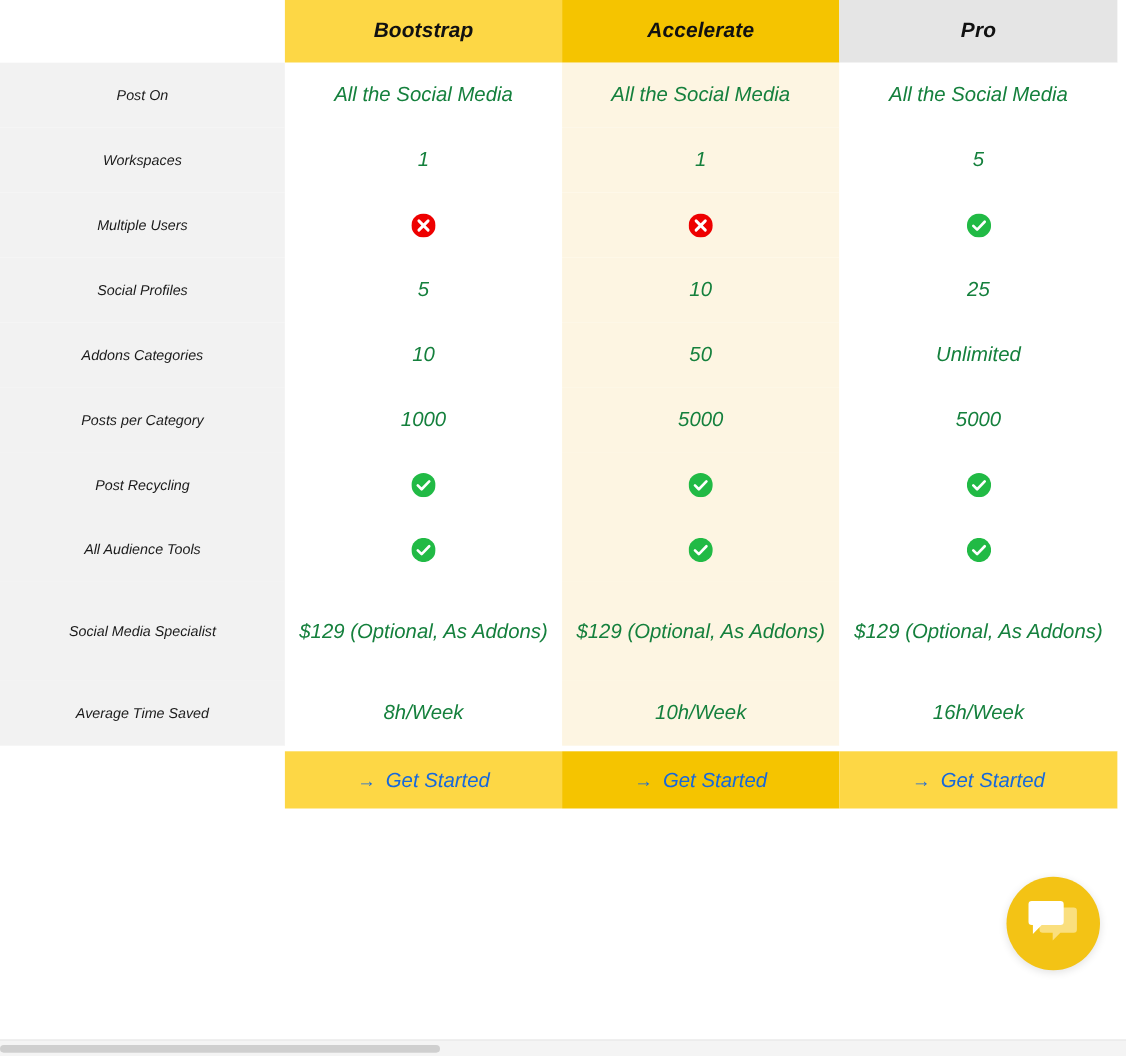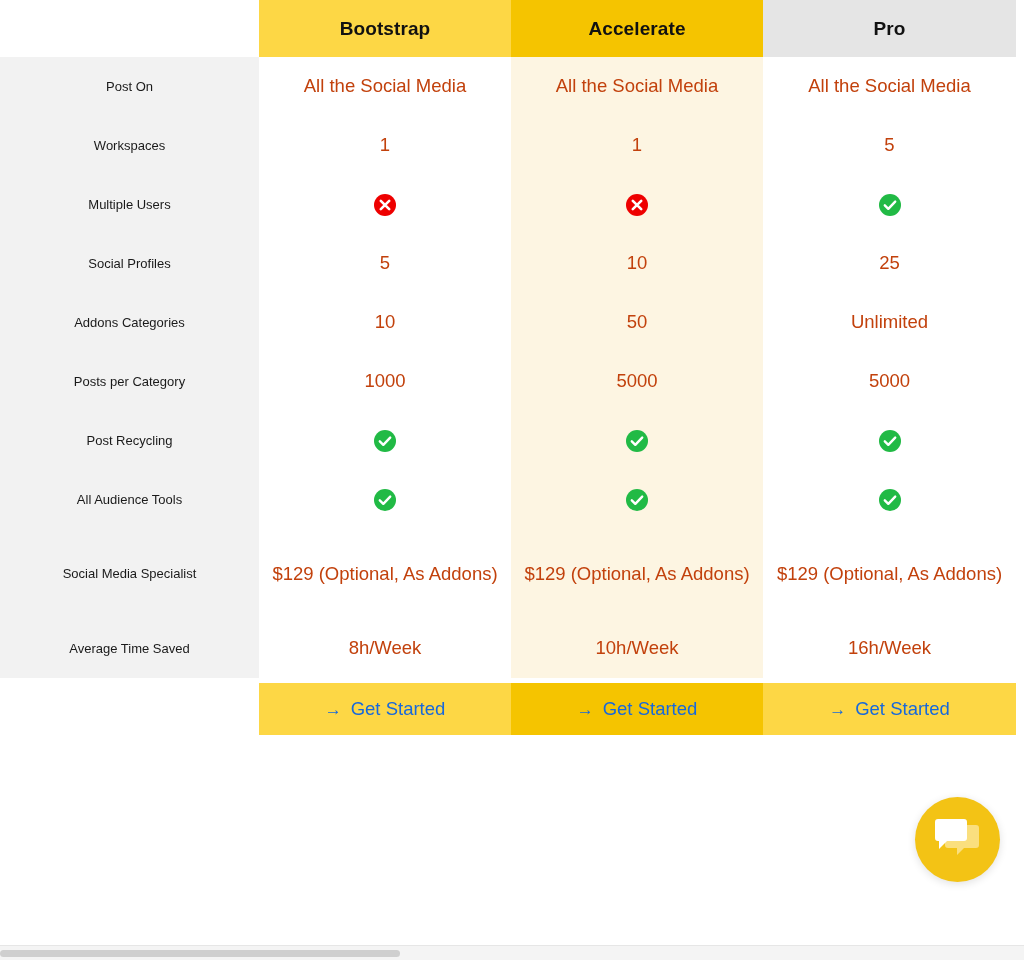--- a/index.html
+++ b/index.html
@@ -11,20 +11,21 @@
     background: #ffffff;
     font-family: "Liberation Sans", sans-serif;
     overflow: hidden;
   }
 
   #page {
     position: relative;
     width: 1012px;
     height: 960px;
     background: #ffffff;
+    font-style: italic;
   }
 
   
   .pricing-table {
     position: absolute;
     left: 0;
     top: 0;
     width: 1024px;
     border-collapse: collapse;
     table-layout: fixed;
@@ -70,21 +71,21 @@
     text-align: center;
     font-size: 13px;
     color: #1a1a1a;
     padding: 0 10px;
     line-height: 1.32;
   }
 
   .cell {
     text-align: center;
     font-size: 18.5px;
-    color: #c2410c;
+    color: #15803d;
     line-height: 1.32;
     padding: 0 26px;
   }
   .cell.p1 { background: #ffffff; }
   .cell.p2 { background: #FDF5E2; }
   .cell.p3 { background: #ffffff; }
 
   .gutter-cell { background: #ffffff; }
 
   

